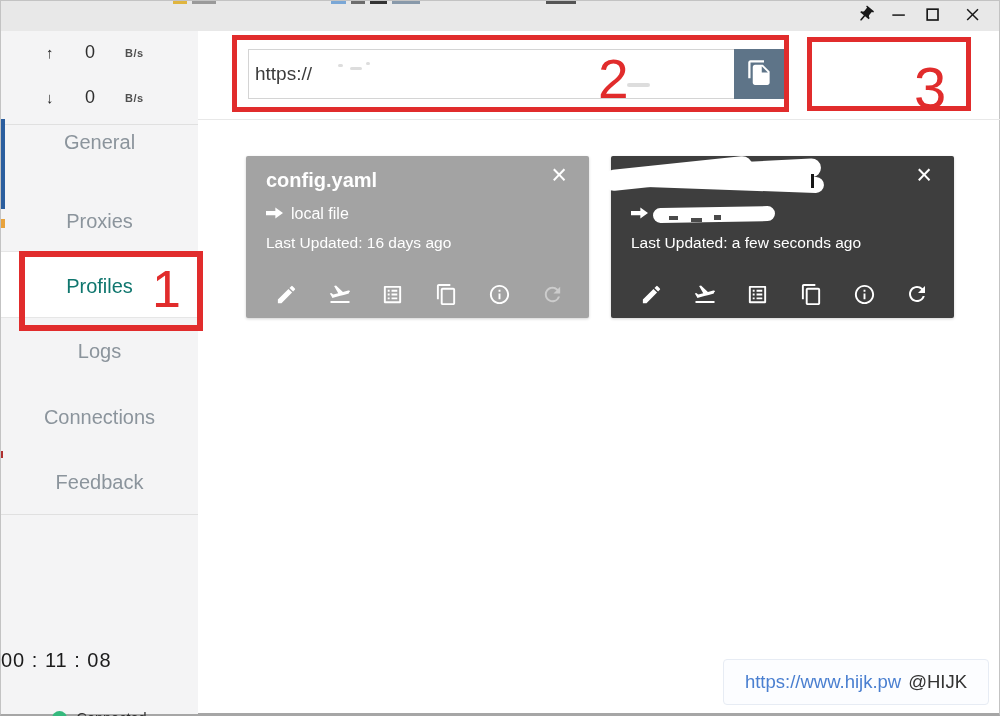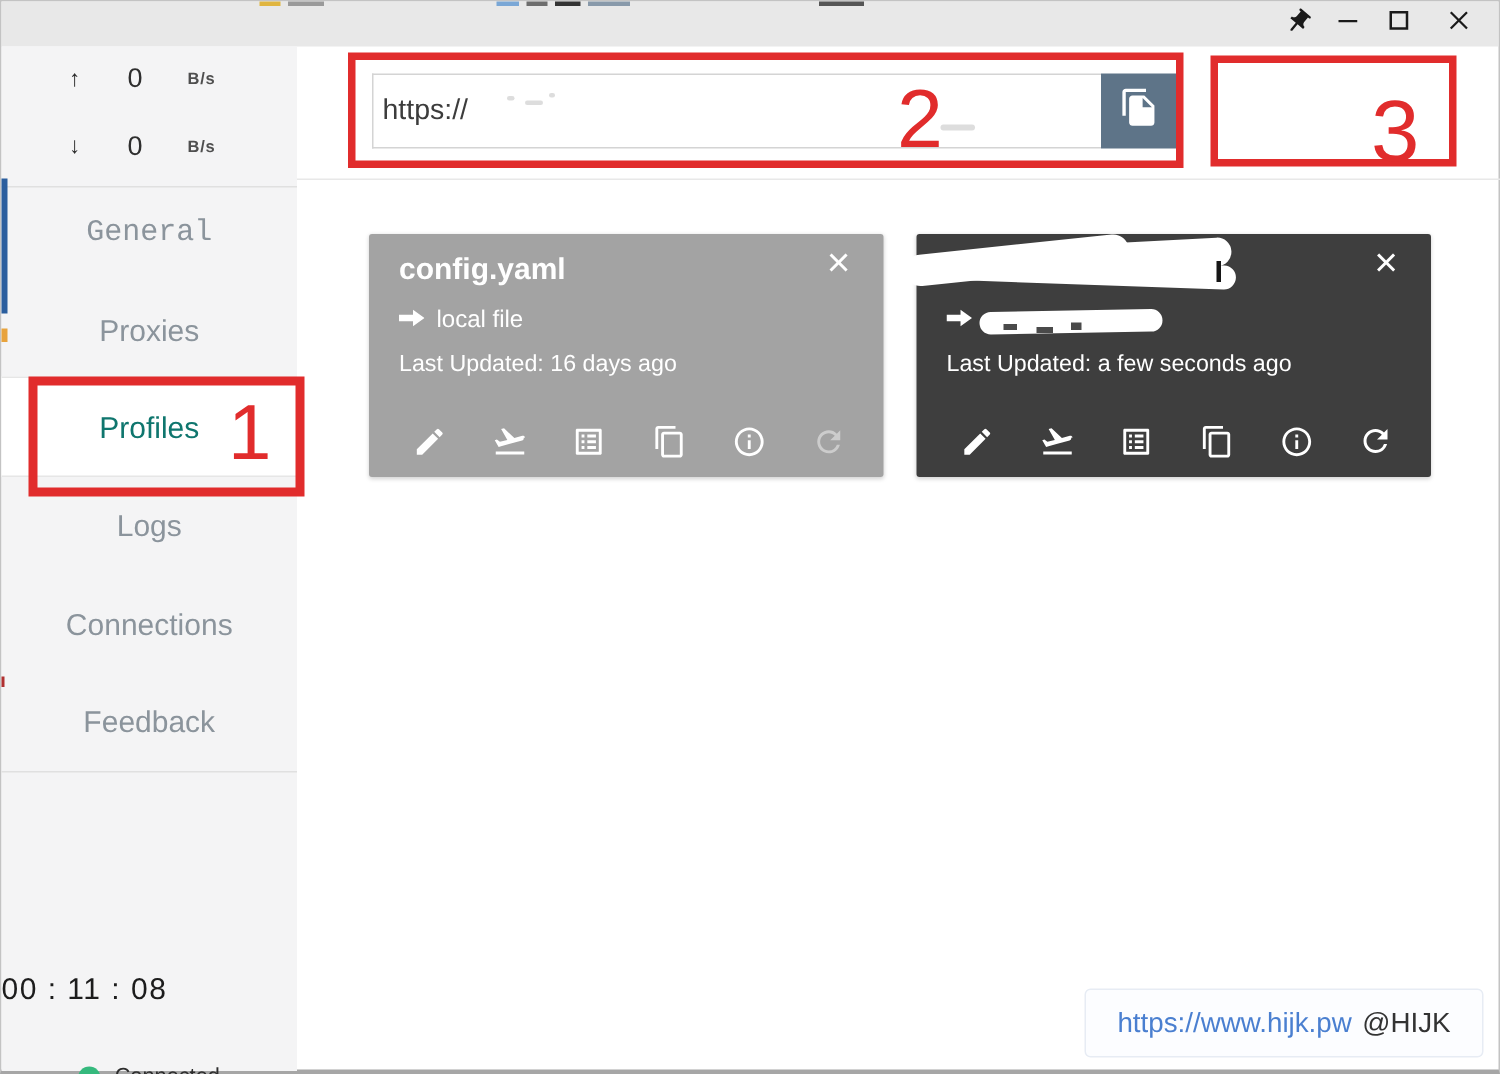--- a/index.html
+++ b/index.html
@@ -113,21 +113,21 @@
     </div>
     <div class="traffic-row" style="top:55px;">
       <span class="traffic-arrow">↓</span>
       <span class="traffic-value">0</span>
       <span class="traffic-unit">B/s</span>
     </div>
     <div class="sb-divider" style="top:93px;"></div>
 
     <div class="active-band" style="top:220px;"></div>
 
-    <div class="nav-item" style="top:92px;font-family:Liberation Mono, monospace;">General</div>
+    <div class="nav-item" style="top:79px;">General</div>
     <div class="nav-item" style="top:158px;">Proxies</div>
     <div class="nav-item active" style="top:223px;">Profiles</div>
     <div class="nav-item" style="top:288px;">Logs</div>
     <div class="nav-item" style="top:419px;">Feedback</div>
     <div class="nav-item" style="top:354px;">Connections</div>
 
     <div class="sb-divider" style="top:483px;"></div>
 
     <div class="uptime">00 : 11 : 08</div>
     <div class="status">

